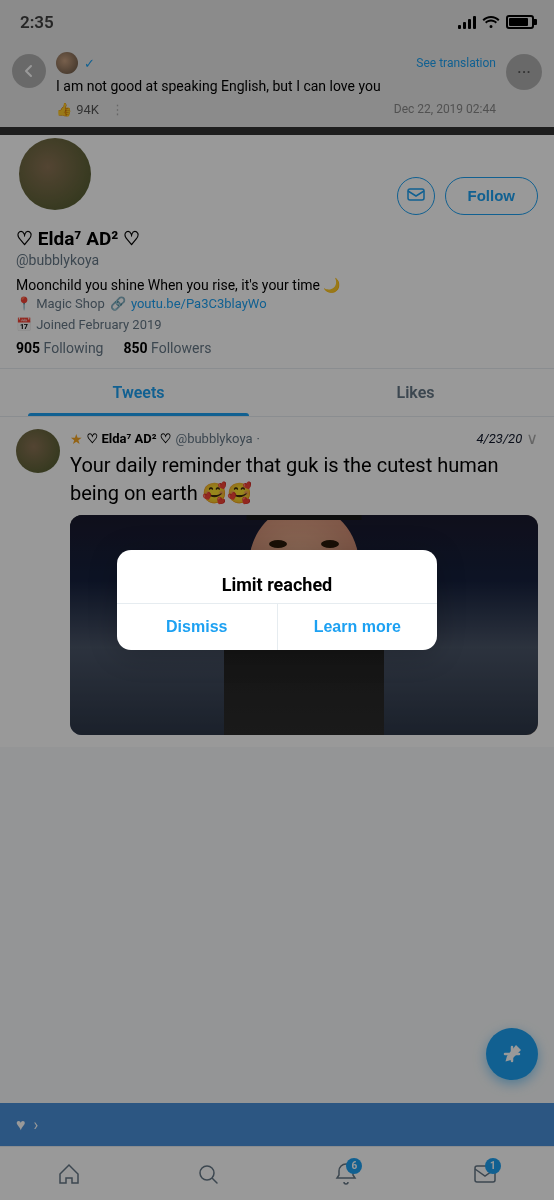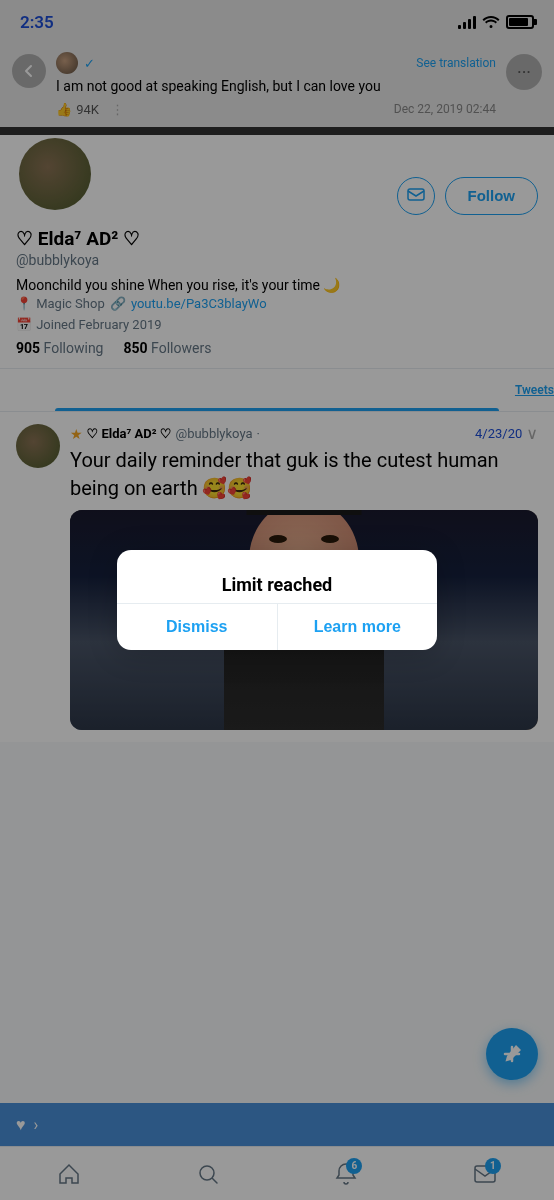--- a/index.html
+++ b/index.html
@@ -20,21 +20,21 @@
       display: flex;
       align-items: center;
       justify-content: space-between;
       padding: 0 20px;
       position: relative;
       z-index: 1;
     }
     .status-time {
       font-size: 17px;
       font-weight: 600;
-      color: #1d4ed8;
+      color: #404040;
     }
     .status-icons {
       display: flex;
       align-items: center;
       gap: 6px;
     }
     .signal-bars {
       display: flex;
       align-items: flex-end;
       gap: 2px;
@@ -282,28 +282,27 @@
 
     
     .tabs-section {
       background: #fff;
       border-bottom: 1px solid #e6ecf0;
       display: flex;
       position: relative;
     }
     .tab {
       flex: 1;
-      text-align: right;
+      text-align: center;
       padding: 14px 0;
-      font-size: 12px;
+      font-size: 16px;
       font-weight: 600;
       color: #657786;
       cursor: pointer;
       position: relative;
-      text-decoration: underline;
     }
     .tab.active {
       color: #1da1f2;
     }
     .tab.active::after {
       content: '';
       position: absolute;
       bottom: 0;
       left: 10%;
       width: 80%;
@@ -349,22 +348,23 @@
       margin-bottom: 3px;
     }
     .tweet-name {
       font-weight: 700;
       color: #000;
     }
     .tweet-handle {
       color: #657786;
     }
     .tweet-date {
-      color: #1d4ed8;
+      color: #0f172a;
       margin-left: auto;
+      font-style: italic;
     }
     .tweet-more {
       color: #aaa;
       font-size: 16px;
       cursor: pointer;
     }
     .tweet-text {
       font-size: 20px;
       color: #000;
       line-height: 1.4;
@@ -629,20 +629,23 @@
         <span class="stat-label"> <span>Followers</span></span>
       </div>
     </div>
   </div>
 </div>
 
 <div class="tabs-section">
   <div class="tab active">
     <span>Tweets</span>
   </div>
+  <div class="tab">
+    <span>Likes</span>
+  </div>
 </div>
 
 <div class="feed">
   <div class="tweet-row">
     <div class="tweet-avatar">
       <div class="tweet-avatar-inner"></div>
     </div>
     <div class="tweet-content">
       <div class="tweet-header">
         <span class="star-icon">★</span>

